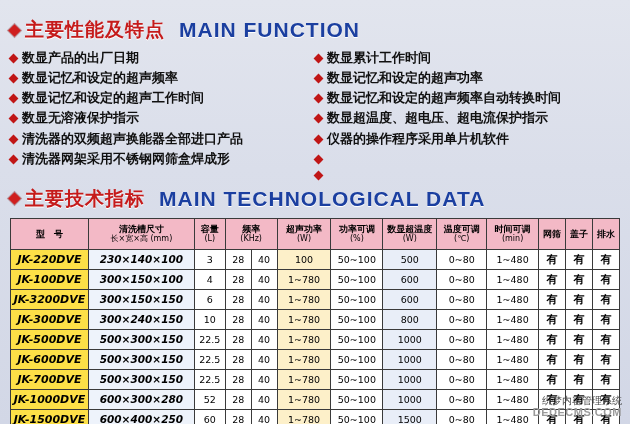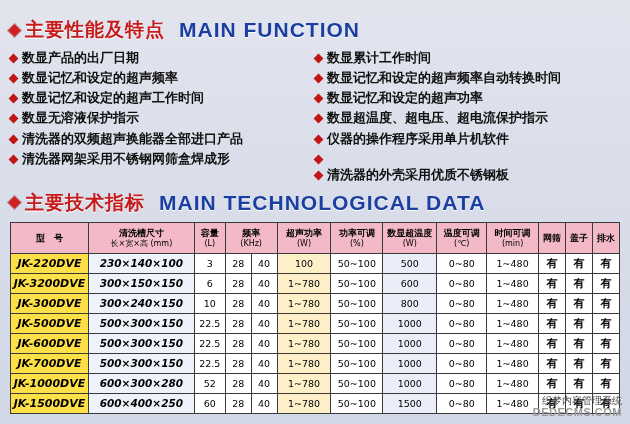--- a/index.html
+++ b/index.html
@@ -167,40 +167,39 @@
         <span class="ftext">清洗器网架采用不锈钢网筛盒焊成形</span>
       </div>
     </div>
     <div class="fcol right">
       <div class="fitem">
         <span class="bullet"></span>
         <span class="ftext">数显累计工作时间</span>
       </div>
       <div class="fitem">
         <span class="bullet"></span>
+        <span class="ftext">数显记忆和设定的超声功率</span>
+      </div>
+      <div class="fitem">
+        <span class="bullet"></span>
         <span class="ftext">数显记忆和设定的超声频率自动转换时间</span>
       </div>
       <div class="fitem">
         <span class="bullet"></span>
-        <span class="ftext">数显记忆和设定的超声功率</span>
-      </div>
-      <div class="fitem">
-        <span class="bullet"></span>
         <span class="ftext">数显超温度、超电压、超电流保护指示</span>
       </div>
       <div class="fitem">
         <span class="bullet"></span>
         <span class="ftext">仪器的操作程序采用单片机软件</span>
       </div>
       <div class="fitem">
         <span class="bullet"></span>
       </div>
       <div class="fitem">
         <span class="bullet"></span>
-        <span class="ftext">清洗器的外壳采用优质不锈钢板</span>
       </div>
     </div>
   </div>
 
   <div class="sec-head">
     <span class="diamond"></span>
     <span class="sec-cn">主要技术指标</span>
     <span class="sec-en">MAIN TECHNOLOGICAL DATA</span>
   </div>
 
@@ -279,20 +278,35 @@
           <td class="pwr">100</td>
           <td class="tune">50~100</td>
           <td class="heat">500</td>
           <td class="temp">0~80</td>
           <td class="time">1~480</td>
           <td class="yes">有</td>
           <td class="yes">有</td>
           <td class="yes">有</td>
         </tr>
         <tr>
+          <td class="model">JK-100DVE</td>
+          <td class="size">300×150×100</td>
+          <td class="cap">4</td>
+          <td class="cap">28</td>
+          <td class="cap">40</td>
+          <td class="pwr">1~780</td>
+          <td class="tune">50~100</td>
+          <td class="heat">600</td>
+          <td class="temp">0~80</td>
+          <td class="time">1~480</td>
+          <td class="yes">有</td>
+          <td class="yes">有</td>
+          <td class="yes">有</td>
+        </tr>
+        <tr>
           <td class="model">JK-3200DVE</td>
           <td class="size">300×150×150</td>
           <td class="cap">6</td>
           <td class="cap">28</td>
           <td class="cap">40</td>
           <td class="pwr">1~780</td>
           <td class="tune">50~100</td>
           <td class="heat">600</td>
           <td class="temp">0~80</td>
           <td class="time">1~480</td>

